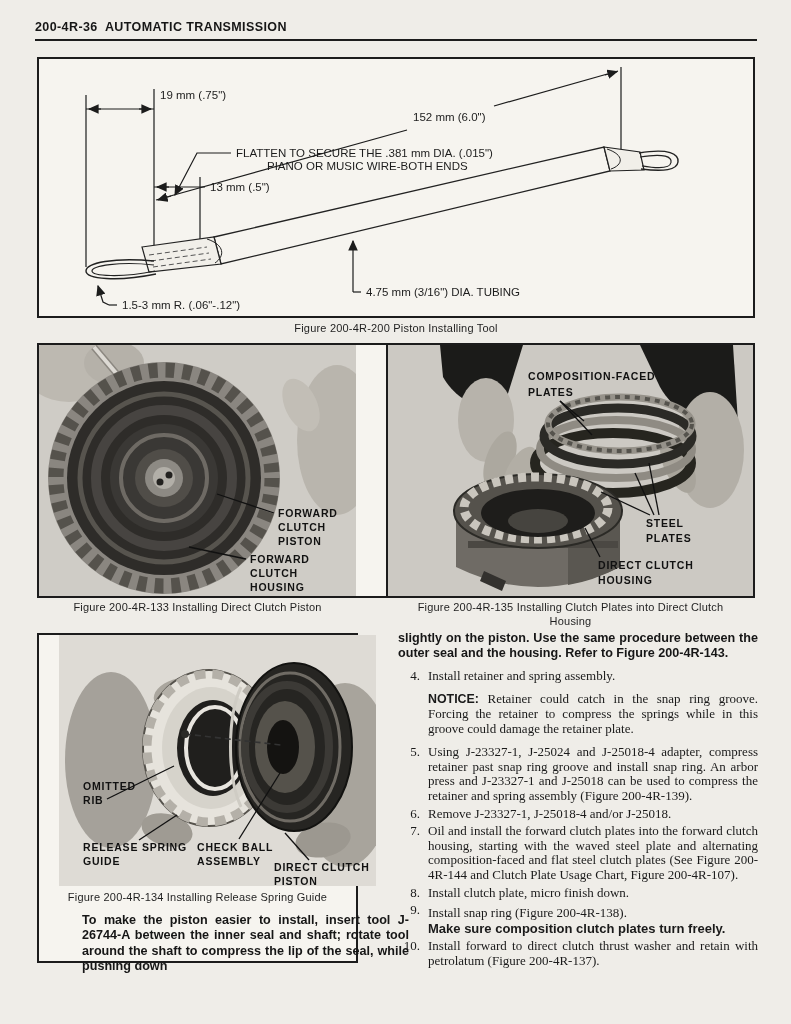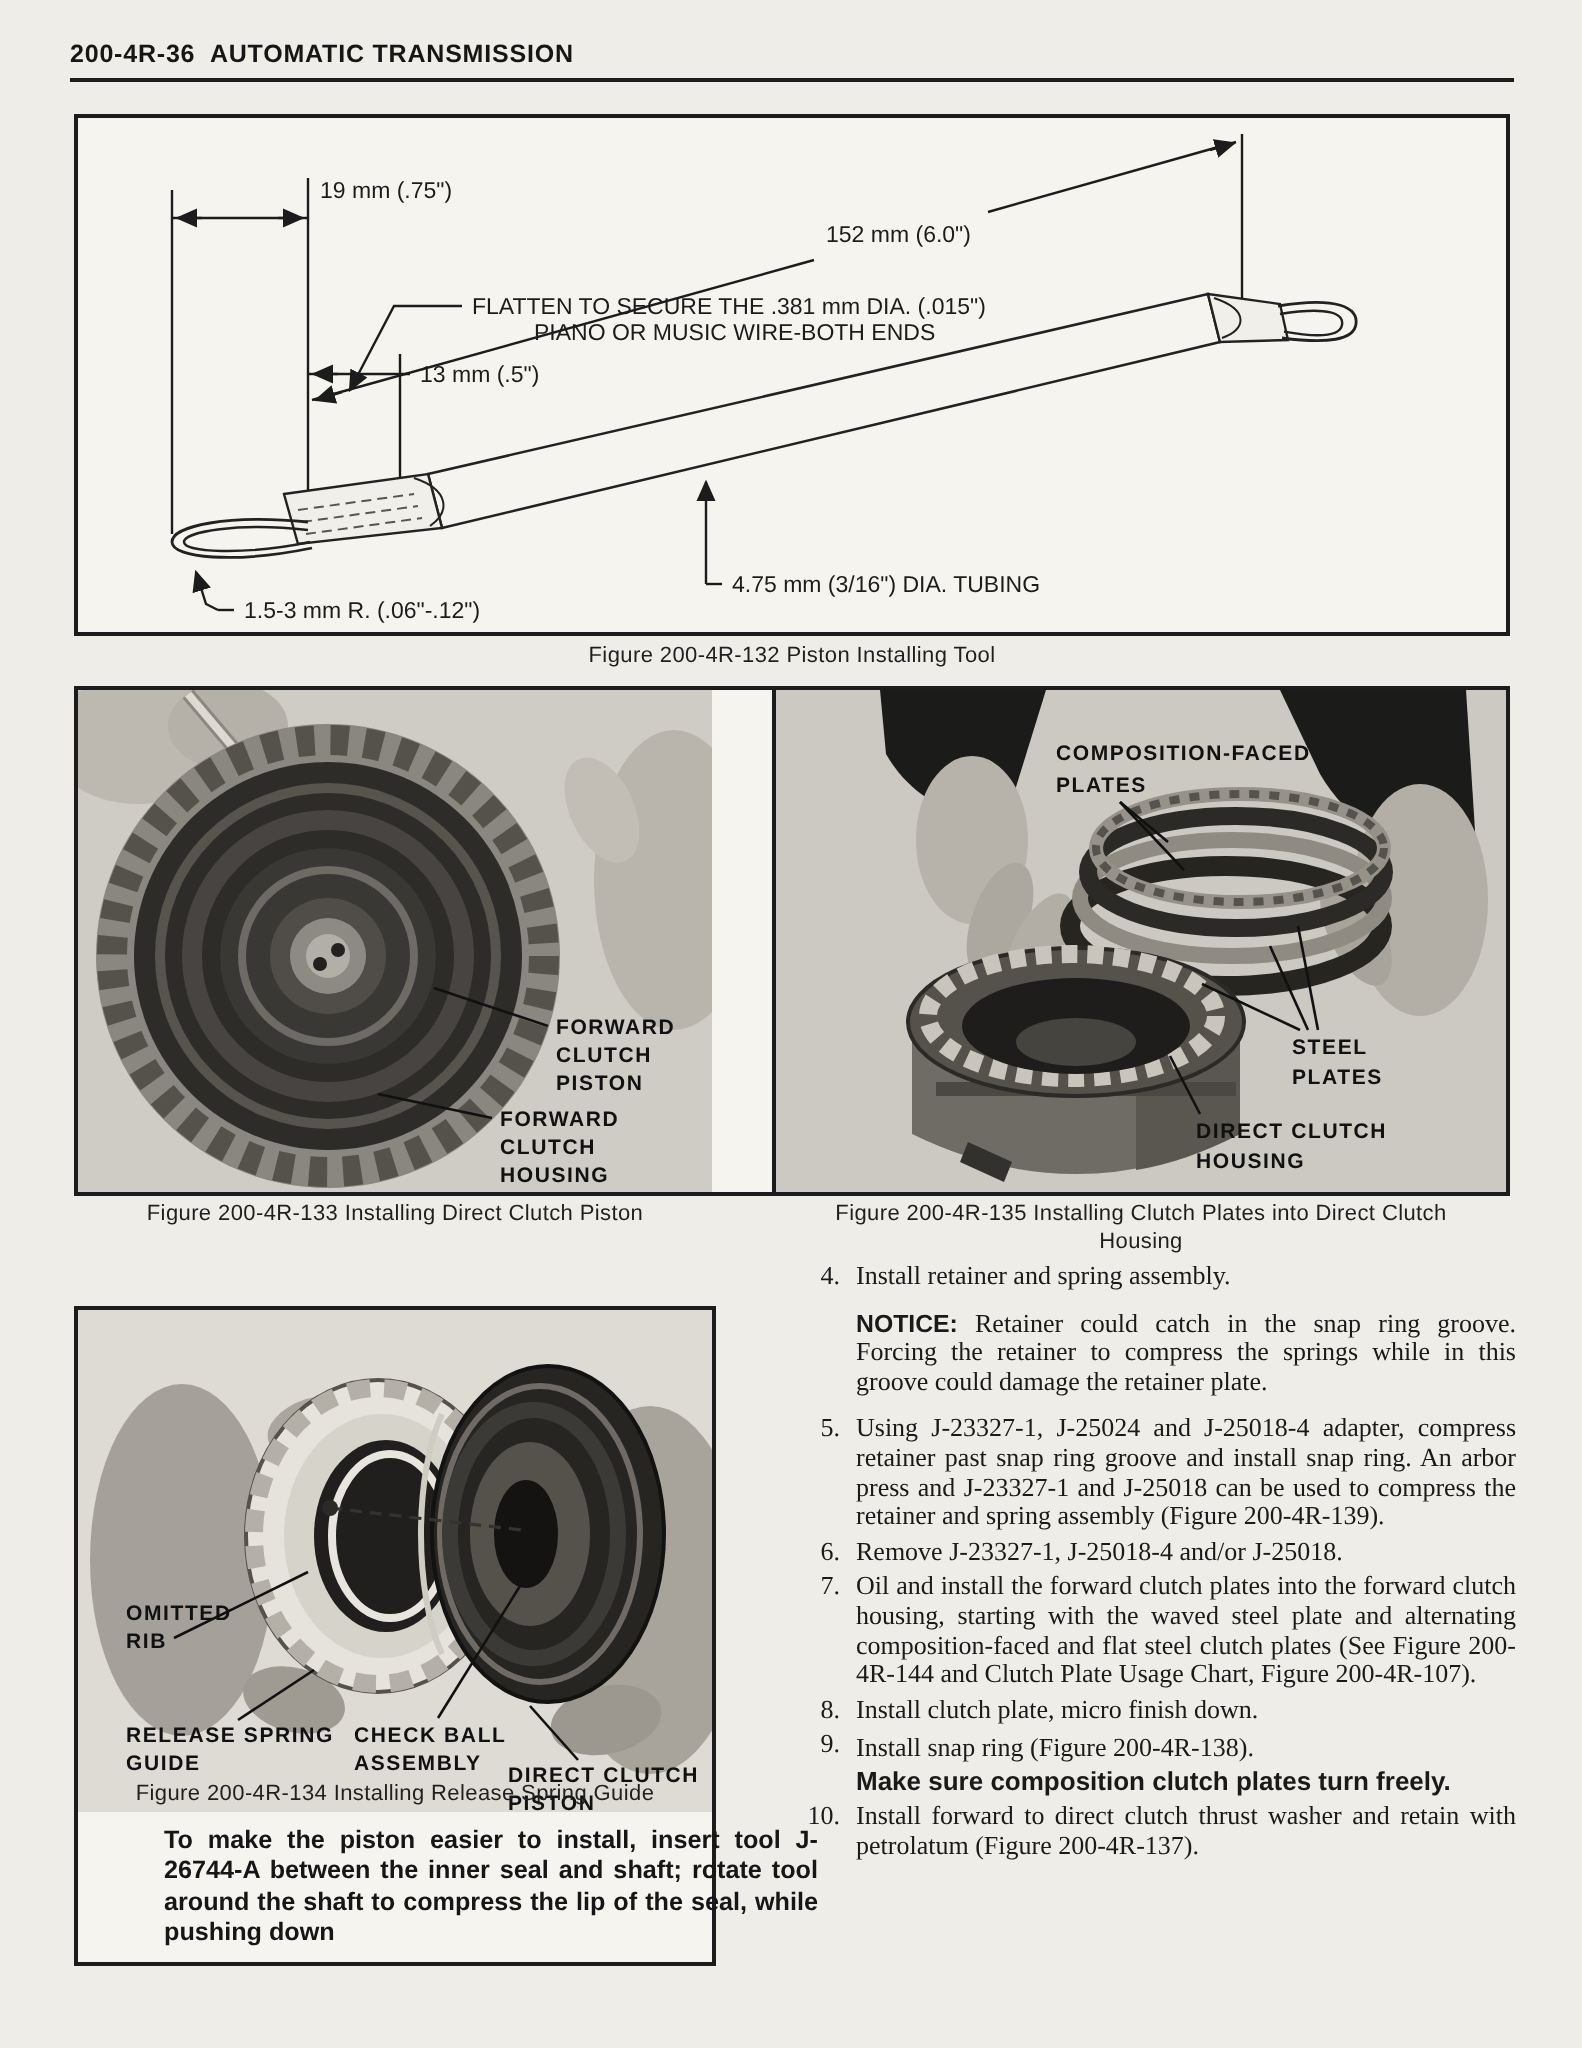--- a/index.html
+++ b/index.html
@@ -5,21 +5,21 @@
   html,body{margin:0;padding:0;background:#dcd9d3;}
   .page{position:relative;width:791px;height:1024px;background:#efede8;overflow:hidden;
         font-family:"Liberation Sans",sans-serif;color:#1a1a1a;}
   .hdr{position:absolute;left:35px;top:20px;font-size:12.5px;font-weight:bold;
        letter-spacing:.4px;white-space:pre;color:#161616;}
   .hdr-rule{position:absolute;left:35px;top:39px;width:722px;height:2px;background:#1c1c1c;}
   .figbox{position:absolute;border:2px solid #1c1c1c;background:#f6f4ef;box-sizing:border-box;}
   #box132{left:37px;top:57px;width:718px;height:261px;}
   #box133{left:37px;top:343px;width:365px;height:255px;}
   #box135{left:386px;top:343px;width:369px;height:255px;text-align:right;}
-  #box134{left:37px;top:653px;width:321px;height:330px;}
+  #box134{left:37px;top:633px;width:321px;height:330px;padding-left:20px;}
   .caption{position:absolute;font-size:11px;color:#1f1f1f;text-align:center;letter-spacing:.2px;}
   #cap132{left:37px;top:322px;width:718px;}
   #cap133{left:30px;top:601px;width:335px;}
   #cap135{left:386px;top:601px;width:369px;line-height:13.5px;}
   #cap134{left:30px;top:891px;width:335px;}
   .boldpara{font-weight:bold;font-size:12.6px;line-height:15.4px;text-align:justify;color:#161616;}
   #leftpara{position:absolute;left:62px;top:913px;width:327px;margin-left:20px;}
   #rightcol{position:absolute;left:398px;top:631px;width:360px;}
   #rightcol .intro{margin:0 0 7px 0;}
   .serif{font-family:"Liberation Serif",serif;font-size:13px;line-height:14.6px;}
@@ -94,21 +94,21 @@
       <line x1="314" y1="192" x2="314" y2="182" stroke="#1c1c1c" stroke-width="1.2" marker-end="url(#arr)"></line>
       <line x1="314" y1="192" x2="314" y2="233" stroke="#1c1c1c" stroke-width="1.2"></line>
       <line x1="314" y1="233" x2="322" y2="233" stroke="#1c1c1c" stroke-width="1.2"></line>
       <text class="dimtxt" x="327" y="237">4.75 mm (3/16") DIA. TUBING</text>
 
       <polyline points="70,246 64,243 59,227" fill="none" stroke="#1c1c1c" stroke-width="1.2" marker-end="url(#arr)"></polyline>
       <line x1="70" y1="246" x2="78" y2="246" stroke="#1c1c1c" stroke-width="1.2"></line>
       <text class="dimtxt" x="83" y="250">1.5-3 mm R. (.06"-.12")</text>
     </svg>
   </div>
-  <div class="caption" id="cap132">Figure 200-4R-132 Piston Installing Tool</div>
+  <div class="caption" id="cap132">Figure 200-4R-200 Piston Installing Tool</div>
 
   <div class="figbox" id="box133">
     <svg width="317" height="251" viewBox="0 0 317 251">
       <rect width="317" height="251" fill="#cfccc6"></rect>
 
       <ellipse cx="30" cy="25" rx="45" ry="32" fill="#bdb9b1"></ellipse>
       <ellipse cx="75" cy="18" rx="30" ry="22" fill="#b5b1a9"></ellipse>
       <ellipse cx="298" cy="95" rx="40" ry="75" fill="#b9b5ad"></ellipse>
       <ellipse cx="262" cy="60" rx="16" ry="28" fill="#c2beb6" transform="rotate(-25 262 60)"></ellipse>
 
@@ -226,20 +226,21 @@
       <line x1="250" y1="225" x2="226" y2="198" stroke="#111" stroke-width="1.3"></line>
       <text class="photolbl" x="215" y="236">DIRECT CLUTCH</text>
       <text class="photolbl" x="215" y="250">PISTON</text>
     </svg>
   </div>
   <div class="caption" id="cap134">Figure 200-4R-134 Installing Release Spring Guide</div>
 
   <div class="boldpara" id="leftpara">To make the piston easier to install, insert tool J-26744-A between the inner seal and shaft; rotate tool around the shaft to compress the lip of the seal, while pushing down</div>
 
   <div id="rightcol">
+    <p class="boldpara intro">slightly on the piston. Use the same procedure between the outer seal and the housing. Refer to Figure 200-4R-143.</p>
 
     <div class="step">
       <span class="n">4.</span>
       <span class="t serif">Install retainer and spring assembly.</span>
     </div>
 
     <p class="notice serif">
       <span class="nl">NOTICE:</span><span> Retainer could catch in the snap ring groove. Forcing the retainer to compress the springs while in this groove could damage the retainer plate.</span>
     </p>
 

